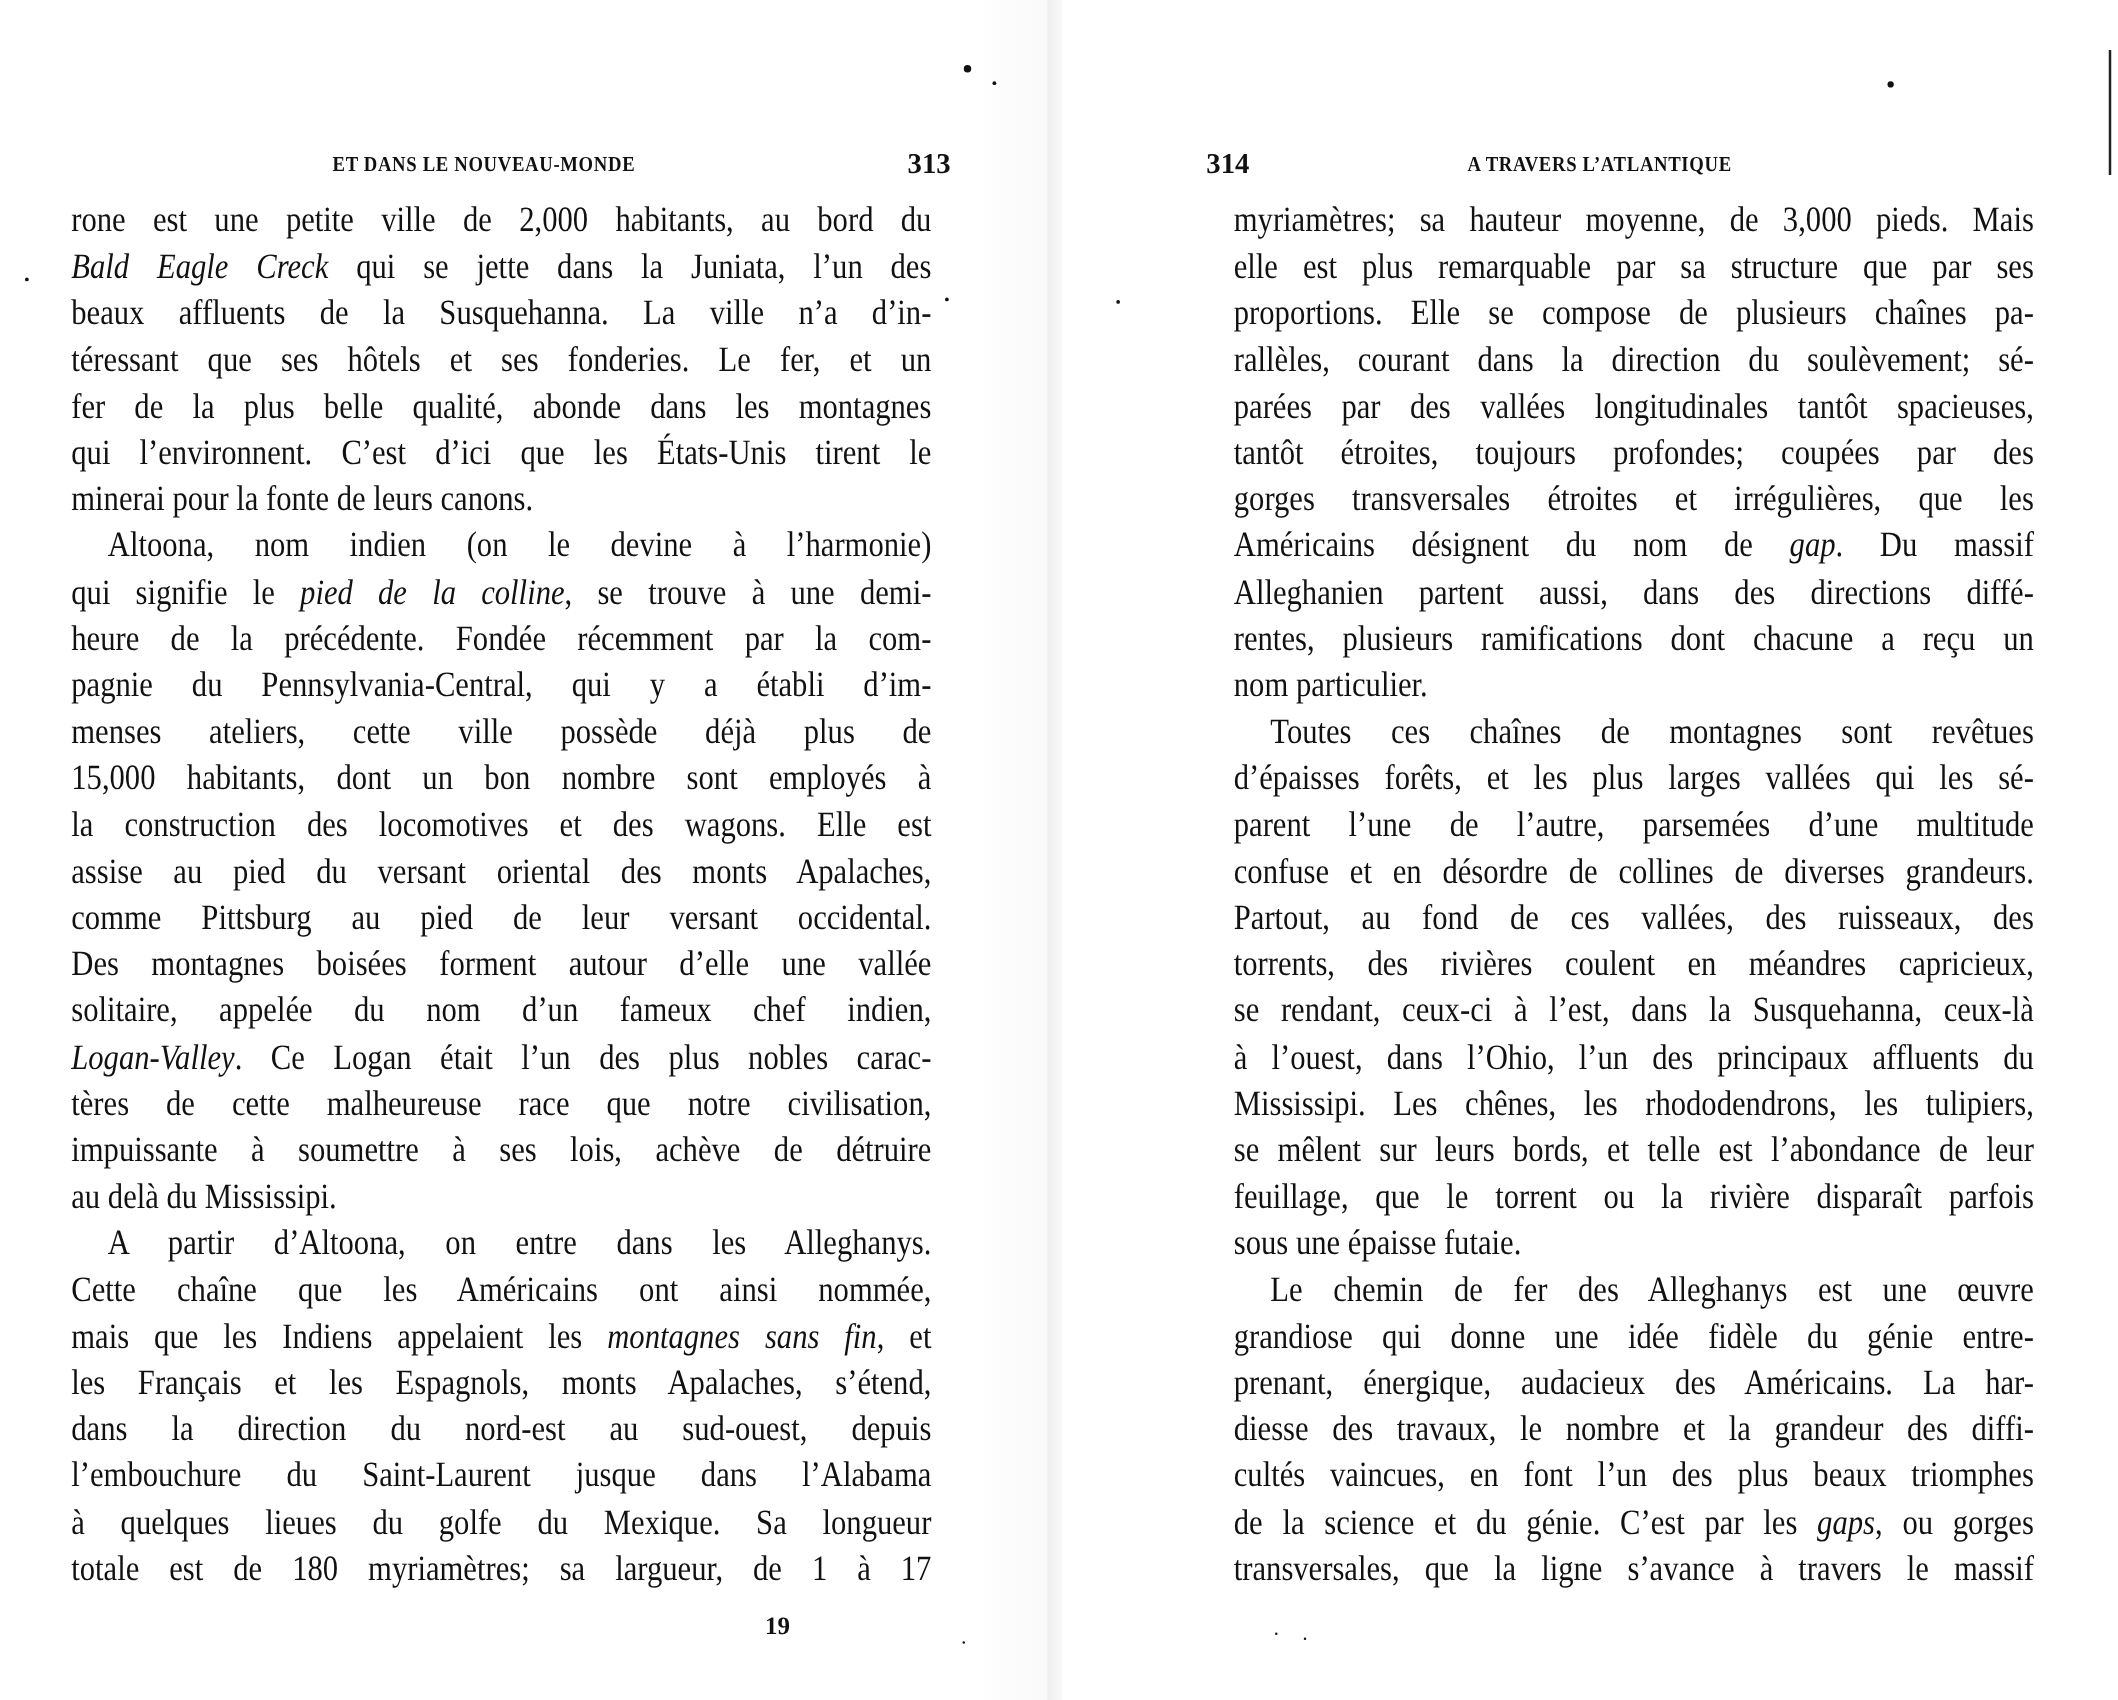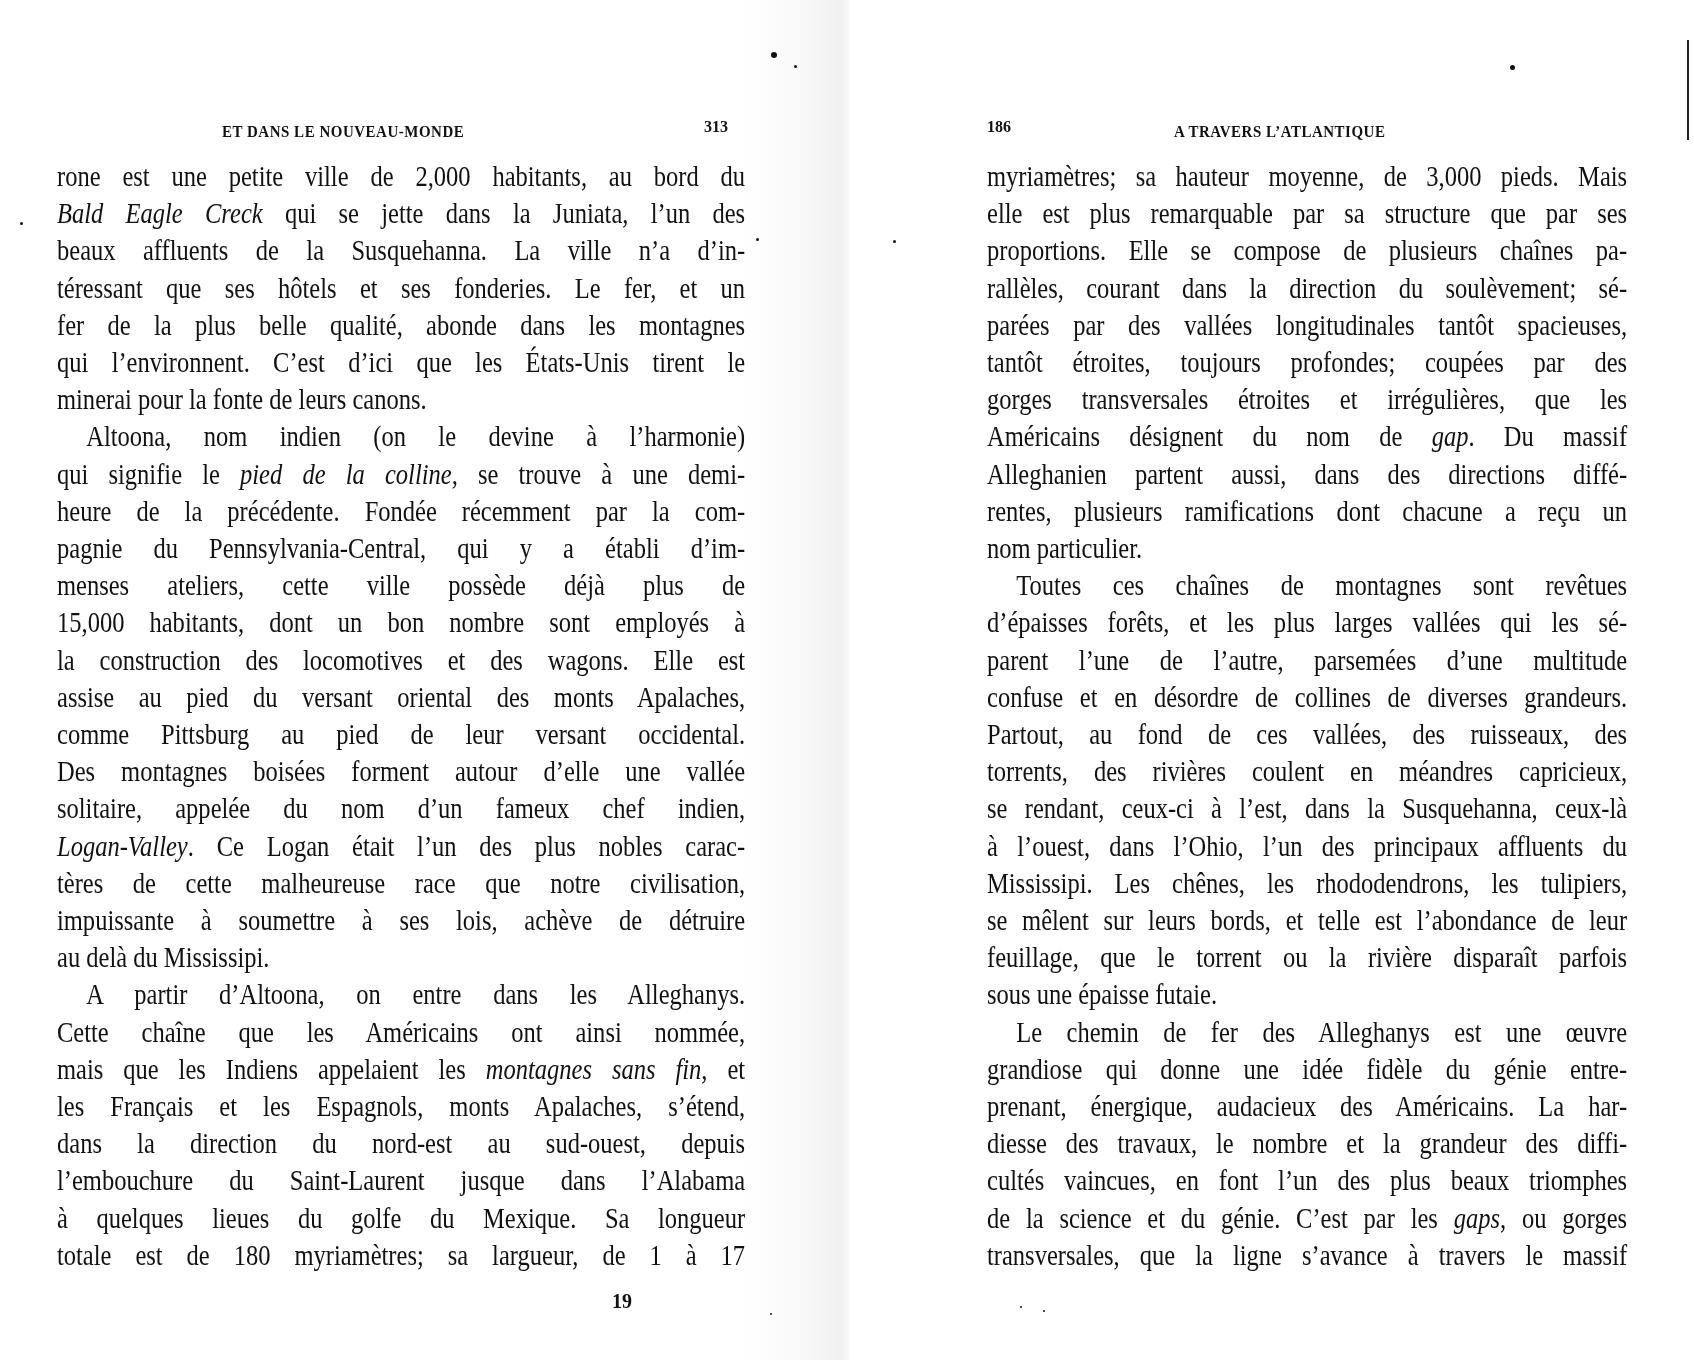--- a/index.html
+++ b/index.html
@@ -6,29 +6,30 @@
   body {
     width: 1694px; height: 1360px; position: relative; overflow: hidden;
     background: #ffffff;
     font-family: "Liberation Serif", "DejaVu Serif", serif;
     color: #111;
   }
   .page { position: absolute; top: 0; height: 1360px; }
   .page-left {
     left: 0; width: 845px;
     background: linear-gradient(to right, #ffffff 0%, #ffffff 88%, #f7f7f7 96%, #efefef 100%);
+    padding-left: 44px;
   }
   .gutter { position: absolute; left: 838px; top: 0; width: 12px; height: 1360px;
     background: linear-gradient(to right, #eeeeee, #fafafa); }
   .page-right { left: 850px; width: 844px; background: #ffffff; }
 
   .header { position: absolute; top: 118px; height: 30px; font-size: 20px; }
   .header .running-title { position: absolute; top: 4px; font-size: 17px; font-weight: bold;
     letter-spacing: 0.6px; transform: scaleX(0.88); transform-origin: left center; white-space: nowrap; }
-  .header .page-num { position: absolute; top: 0; font-size: 16px; font-weight: bold; margin-left: 22px; }
+  .header .page-num { position: absolute; top: 0; font-size: 23px; font-weight: bold; }
 
   .left-header .running-title { left: 222px; }
   .left-header .page-num { left: 682px; }
   .right-header .running-title { left: 324px; }
   .right-header .page-num { left: 115px; }
 
   .text-block { position: absolute; top: 158px; font-size: 28.5px; line-height: 37.2px; margin-left: 17px; }
   .left-text { left: 40px; width: 688px; }
   .right-text { left: 120px; width: 640px; font-family: Liberation Serif, serif; }
 
@@ -88,21 +89,21 @@
   <span class="speck" style="left:794px;top:65px;width:3px;height:3px;"></span>
   <span class="speck" style="left:20px;top:222px;width:3px;height:3px;"></span>
   <span class="speck" style="left:756px;top:238px;width:3px;height:3px;"></span>
   <span class="speck" style="left:770px;top:1313px;width:2px;height:2px;"></span>
 </div>
 
 <div class="gutter"></div>
 
 <div class="page page-right">
   <div class="header right-header">
-    <span class="page-num">186</span>
+    <span class="page-num">314</span>
     <span class="running-title">A TRAVERS L’ATLANTIQUE</span>
   </div>
   <div class="text-block right-text" id="right-text">
       <span class="line"><span>myriamètres; sa hauteur moyenne, de 3,000 pieds. Mais</span></span>
       <span class="line"><span>elle est plus remarquable par sa structure que par ses</span></span>
       <span class="line"><span>proportions. Elle se compose de plusieurs chaînes pa-</span></span>
       <span class="line"><span>rallèles, courant dans la direction du soulèvement; sé-</span></span>
       <span class="line"><span>parées par des vallées longitudinales tantôt spacieuses,</span></span>
       <span class="line"><span>tantôt étroites, toujours profondes; coupées par des</span></span>
       <span class="line"><span>gorges transversales étroites et irrégulières, que les</span></span>

